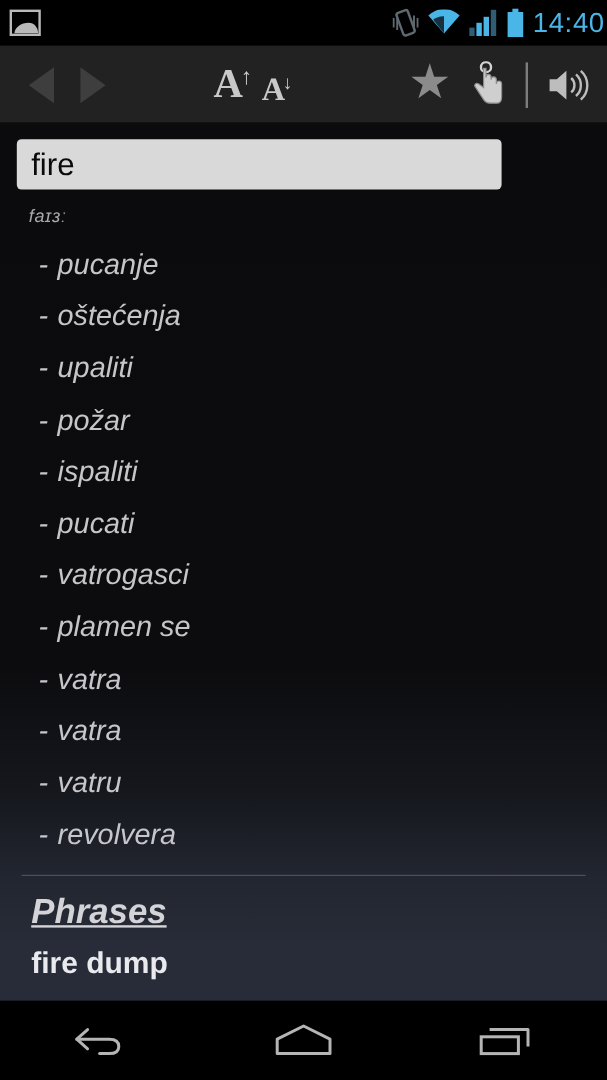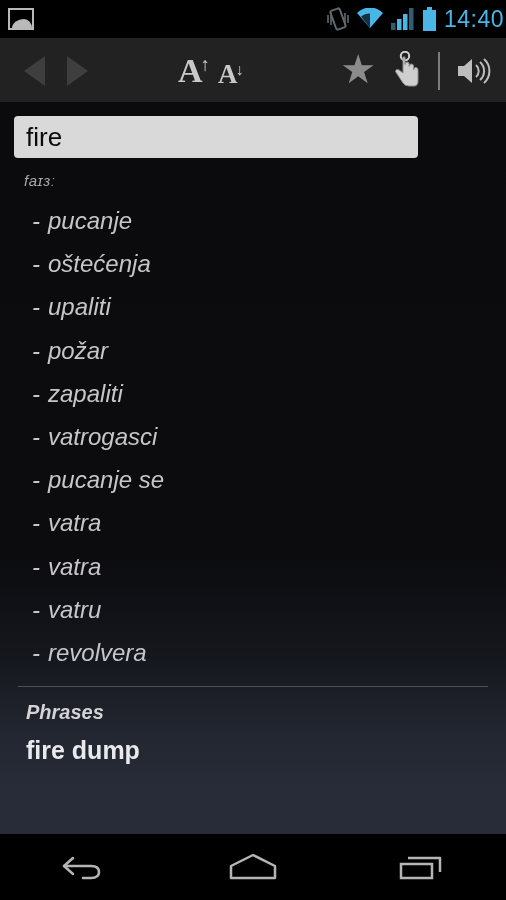--- a/index.html
+++ b/index.html
@@ -97,21 +97,21 @@
     color:#c6c6ca; font-size:24px; font-style:italic;
     padding:6px 0 6px 32px; line-height:1.3;
   }
   .wl-item .dash { margin-right:8px; }
 
   .divider-h {
     height:1px; background:#4c505c; margin:12px 18px 0 18px;
   }
   .phrases { padding:14px 0 0 26px; }
   .ph-title {
-    color:#d3d3d8; font-size:20px; font-weight:bold; font-style:italic;
+    color:#d3d3d8; font-size:29px; font-weight:bold; font-style:italic;text-decoration:underline;
   }
   .ph-item {
     color:#eaeaee; font-size:25px; font-weight:bold; padding-top:12px;
   }
 
   
   .navbar {
     position:absolute; bottom:0; left:0; width:506px; height:66px;
     background:#000; display:flex; align-items:center;
     justify-content:space-around;
@@ -204,23 +204,24 @@
       </div>
     </div>
 
     <div class="phonetic">faɪɜː</div>
 
     <div class="wordlist">
       <div class="wl-item"><span class="dash">-</span><span>pucanje</span></div>
       <div class="wl-item"><span class="dash">-</span><span>oštećenja</span></div>
       <div class="wl-item"><span class="dash">-</span><span>upaliti</span></div>
       <div class="wl-item"><span class="dash">-</span><span>požar</span></div>
-      <div class="wl-item"><span class="dash">-</span><span>zapaliti</span></div>
+      <div class="wl-item"><span class="dash">-</span><span>ispaliti</span></div>
+      <div class="wl-item"><span class="dash">-</span><span>pucati</span></div>
       <div class="wl-item"><span class="dash">-</span><span>vatrogasci</span></div>
-      <div class="wl-item"><span class="dash">-</span><span>pucanje se</span></div>
+      <div class="wl-item"><span class="dash">-</span><span>plamen se</span></div>
       <div class="wl-item"><span class="dash">-</span><span>vatra</span></div>
       <div class="wl-item"><span class="dash">-</span><span>vatra</span></div>
       <div class="wl-item"><span class="dash">-</span><span>vatru</span></div>
       <div class="wl-item"><span class="dash">-</span><span>revolvera</span></div>
     </div>
 
     <div class="divider-h"></div>
 
     <div class="phrases">
       <div class="ph-title">Phrases</div>

